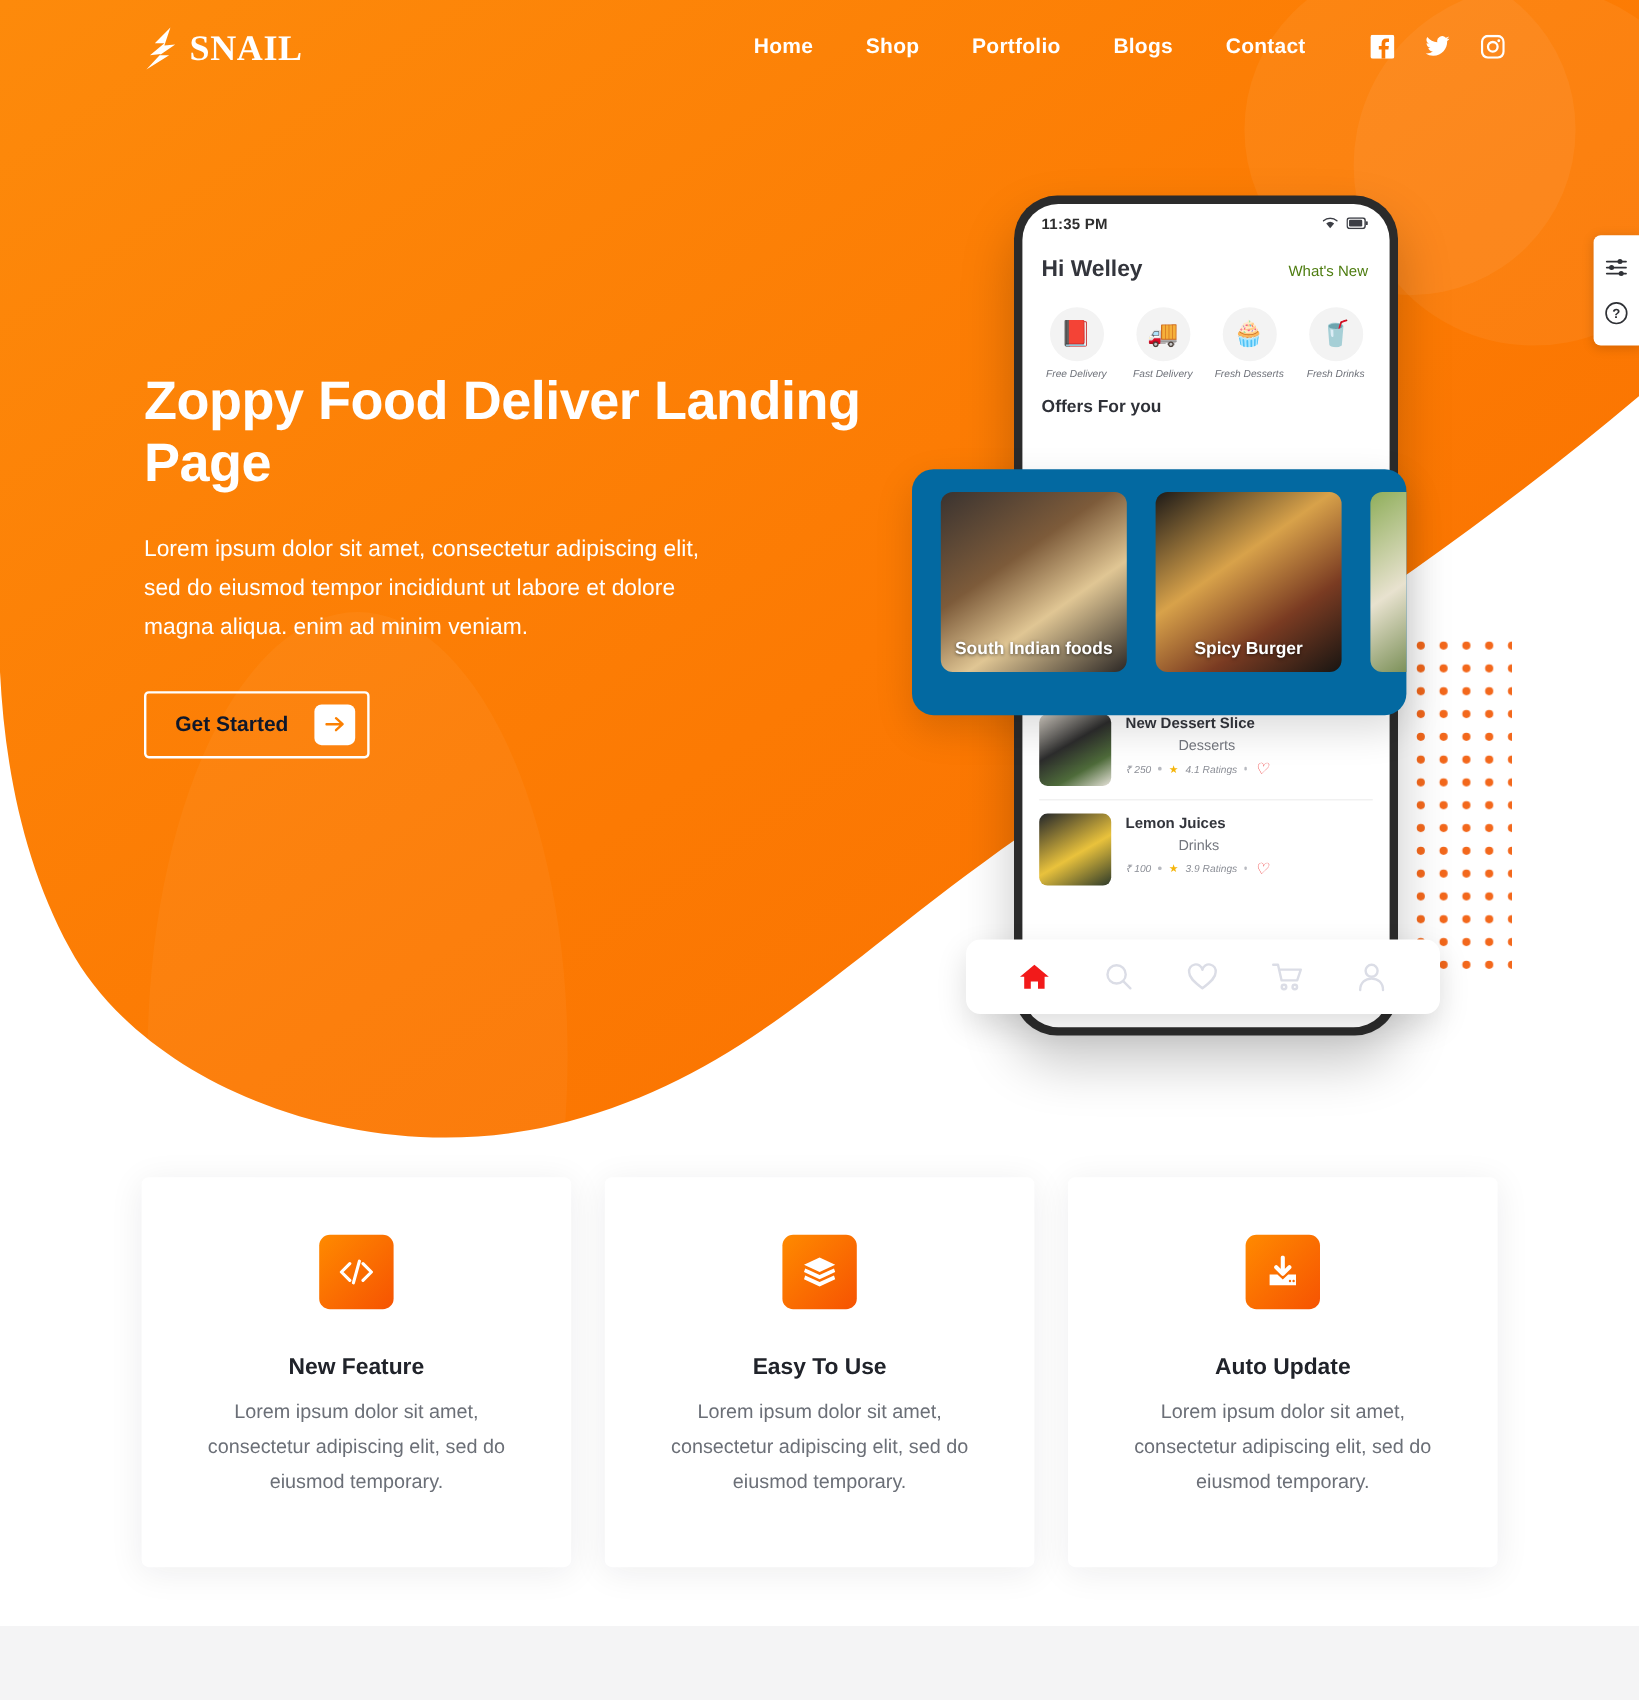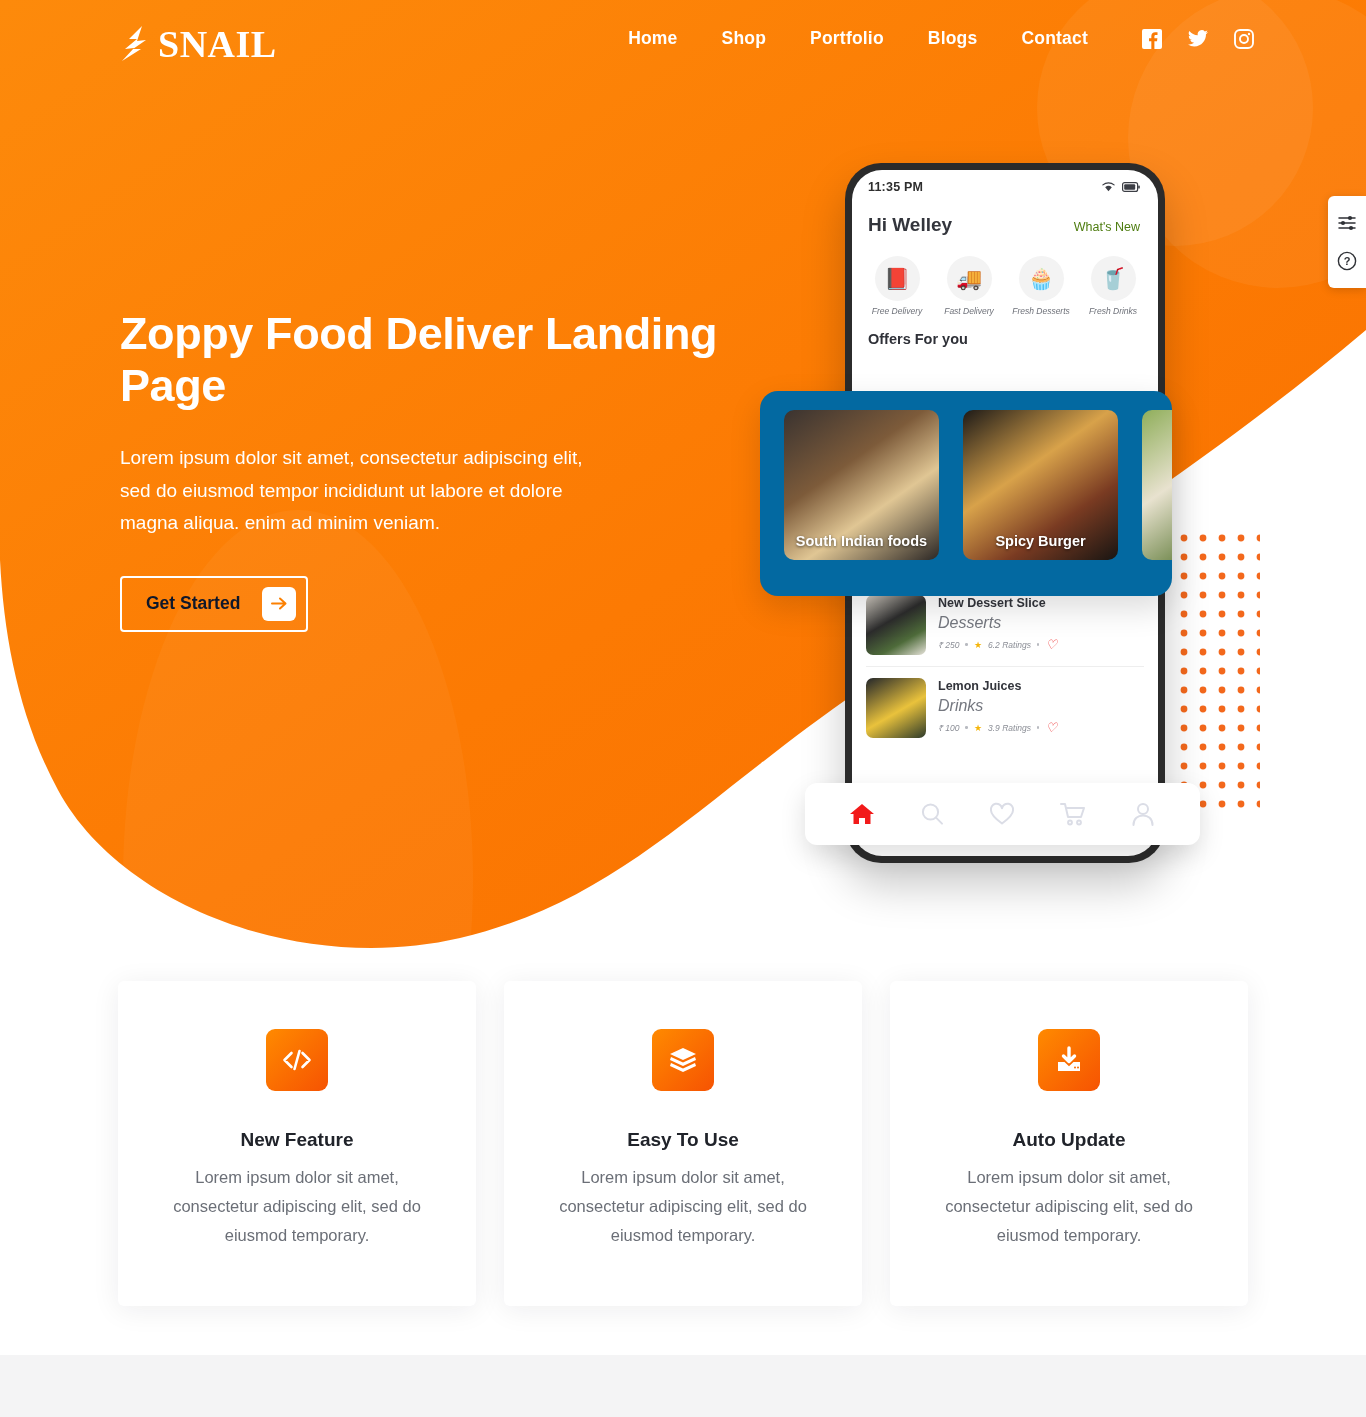--- a/index.html
+++ b/index.html
@@ -19,21 +19,21 @@
   #hero-shape svg { display:block; width:1366px; height:960px; }
 
   
   #header {
     position:absolute; left:0; top:0; width:1366px; height:86px;
     z-index:20; display:flex; align-items:center;
   }
   #logo { position:absolute; left:120px; top:22px; display:flex; align-items:center; gap:4px; }
   #logo .mark { width:34px; height:38px; }
   #logo .word {
-    color:#fff; font-size:38px; font-weight:bold; letter-spacing:0.5px;
+    color:#fff; font-size:30px; font-weight:bold; letter-spacing:0.5px;
     font-family:"Liberation Serif", serif;
   }
   #nav { position:absolute; right:112px; top:28px; display:flex; align-items:center; gap:0; }
   #nav a.navlink {
     color:#ffffff; text-decoration:none; font-size:17.5px; font-weight:bold;
     padding:0 22px; letter-spacing:0.2px;
   }
   #nav .social { display:flex; align-items:center; gap:26px; margin-left:32px; }
   #nav .social .sicon { width:20px; height:20px; display:block; }
 
@@ -109,21 +109,21 @@
   }
 
   #offers-title { padding:14px 0 0 16px; font-size:14.5px; font-weight:bold; color:#2f3138; }
 
   #list { padding:0 14px; margin-top:154px; }
   #list .row { display:flex; gap:12px; padding:11px 0; border-bottom:1px solid #eeeeee; }
   #list .row:last-child { border-bottom:none; }
   #list .thumb { width:60px; height:60px; border-radius:7px; flex-shrink:0; }
   #list .meta { flex:1; padding-top:1px; }
   #list .iname { font-size:12.5px; font-weight:bold; color:#33353c; margin-bottom:4px; }
-  #list .icat { font-size:16px; font-style:italic; color:#74777f; margin-bottom:6px; }
+  #list .icat { font-size:12px; color:#74777f; margin-bottom:6px;margin-left:44px; }
   #list .iline { display:flex; align-items:center; gap:6px; font-size:8.5px; color:#8b8e96; font-style:italic; }
   #list .iline .dot { width:2.5px; height:2.5px; border-radius:50%; background:#b8bac0; display:inline-block; }
   #list .star { color:#f5b50a; font-size:9px; font-style:normal; }
   #list .heart { font-size:13px; line-height:1; }
   #list .heart.filled { color:#ef2020; }
   #list .heart.hollow { color:#ef4b4b; }
 
   
   #offers-card {
     position:absolute; left:-85px; top:228px; width:412px; height:205px;
@@ -360,21 +360,21 @@
 
         <div class="row">
           <div class="thumb" style="background:linear-gradient(150deg,#d8d2c8,#2c2c2c 42%,#4e6b3a 72%,#e7e3da);"></div>
           <div class="meta">
             <div class="iname">New Dessert Slice</div>
             <div class="icat">Desserts</div>
             <div class="iline">
               <span>₹ 250</span>
               <span class="dot"></span>
               <span class="star">★</span>
-              <span>6.2 Ratings</span>
+              <span>4.1 Ratings</span>
               <span class="dot"></span>
               <span class="heart hollow">♡</span>
             </div>
           </div>
         </div>
 
         <div class="row">
           <div class="thumb" style="background:linear-gradient(150deg,#23262a,#e9c23c 55%,#2d3a2a);"></div>
           <div class="meta">
             <div class="iname">Lemon Juices</div>

